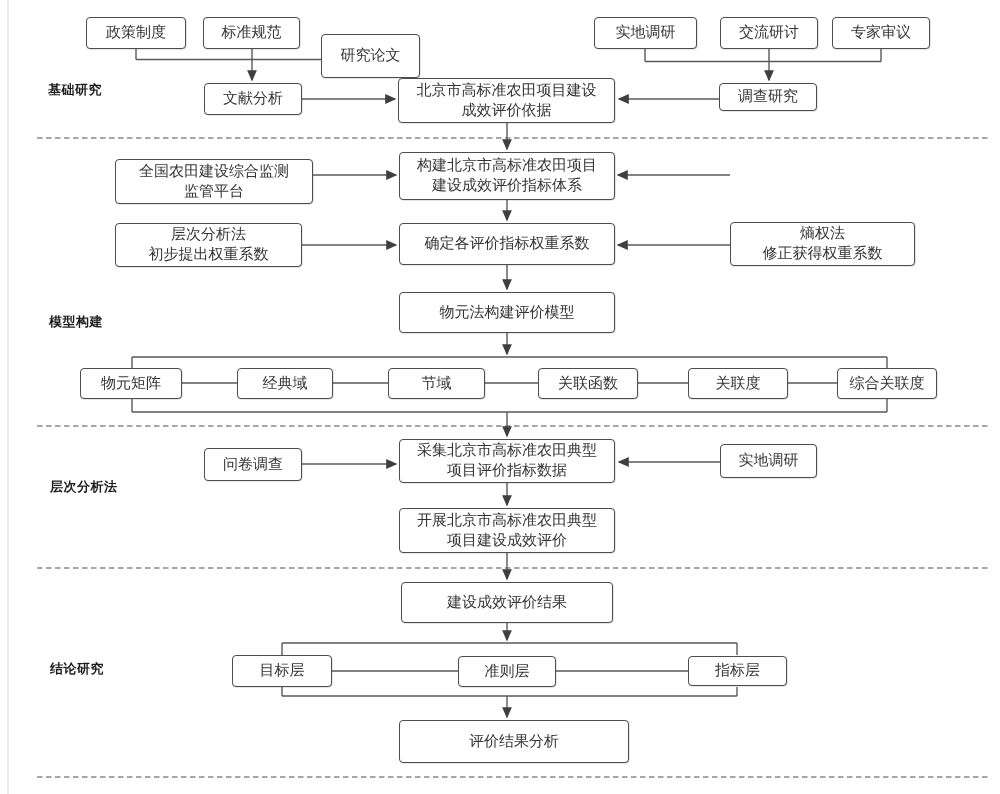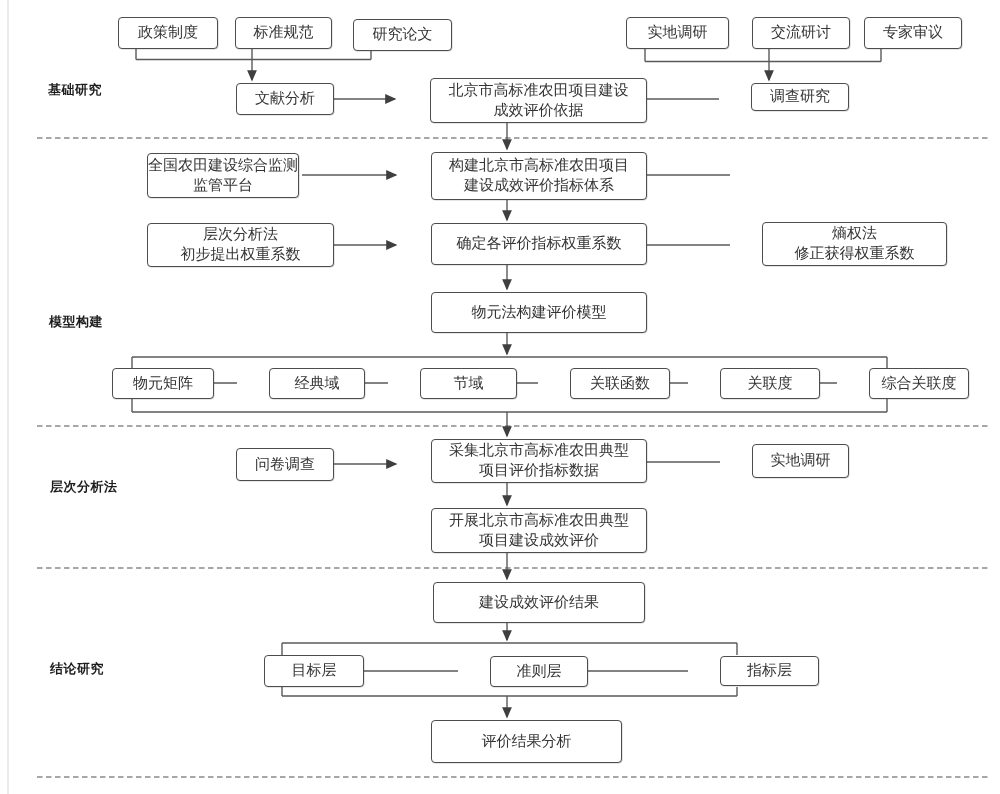--- a/index.html
+++ b/index.html
@@ -8,21 +8,20 @@
     font-family:"DejaVu Sans","Liberation Sans",sans-serif;
   }
   svg.wires{position:absolute;left:0;top:0;width:1000px;height:794px;}
   .box{
     position:absolute;box-sizing:border-box;
     border:1.5px solid #4d4d4d;border-radius:4px;background:#ffffff;
     display:flex;align-items:center;justify-content:center;text-align:center;
     color:#343434;font-size:15px;line-height:1.32;white-space:pre-line;
     box-shadow:0.5px 0.5px 0 rgba(60,60,60,0.25);
     z-index:2;
-    margin-left:32px;
   }
   .phase{
     position:absolute;color:#1d1d1d;font-weight:bold;font-size:13px;
     letter-spacing:0.5px;z-index:2;
   }
 </style>
 </head>
 <body>
 
 <div id="stage">
@@ -85,30 +84,30 @@
     </g>
   </svg>
 
   <div class="phase" style="left:48px;top:81px">基础研究</div>
   <div class="phase" style="left:49px;top:313px">模型构建</div>
   <div class="phase" style="left:50px;top:478px">层次分析法</div>
   <div class="phase" style="left:50px;top:660px">结论研究</div>
 
   <div class="box" style="left:86px;top:17px;width:100px;height:32px">政策制度</div>
   <div class="box" style="left:203px;top:17px;width:97px;height:32px">标准规范</div>
-  <div class="box" style="left:321px;top:19px;width:99px;height:32px">研究论文</div>
+  <div class="box" style="left:321px;top:34px;width:99px;height:44px">研究论文</div>
   <div class="box" style="left:594px;top:17px;width:103px;height:32px">实地调研</div>
   <div class="box" style="left:720px;top:17px;width:98px;height:32px">交流研讨</div>
   <div class="box" style="left:832px;top:17px;width:98px;height:32px">专家审议</div>
   <div class="box" style="left:204px;top:83px;width:98px;height:32px">文献分析</div>
   <div class="box" style="left:398px;top:78px;width:217px;height:45px">北京市高标准农田项目建设
 成效评价依据</div>
   <div class="box" style="left:719px;top:83px;width:98px;height:28px">调查研究</div>
 
-  <div class="box" style="left:115px;top:153px;width:152px;height:45px">全国农田建设综合监测
+  <div class="box" style="left:115px;top:159px;width:198px;height:45px">全国农田建设综合监测
 监管平台</div>
   <div class="box" style="left:399px;top:152px;width:216px;height:48px">构建北京市高标准农田项目
 建设成效评价指标体系</div>
   <div class="box" style="left:115px;top:223px;width:187px;height:44px">层次分析法
 初步提出权重系数</div>
   <div class="box" style="left:399px;top:223px;width:216px;height:42px">确定各评价指标权重系数</div>
   <div class="box" style="left:730px;top:222px;width:185px;height:44px">熵权法
 修正获得权重系数</div>
   <div class="box" style="left:399px;top:292px;width:216px;height:41px">物元法构建评价模型</div>
   <div class="box" style="left:80px;top:368px;width:102px;height:31px">物元矩阵</div>
@@ -122,15 +121,15 @@
   <div class="box" style="left:399px;top:439px;width:216px;height:44px">采集北京市高标准农田典型
 项目评价指标数据</div>
   <div class="box" style="left:720px;top:444px;width:97px;height:34px">实地调研</div>
   <div class="box" style="left:399px;top:508px;width:216px;height:45px">开展北京市高标准农田典型
 项目建设成效评价</div>
 
   <div class="box" style="left:401px;top:582px;width:212px;height:41px">建设成效评价结果</div>
   <div class="box" style="left:232px;top:655px;width:100px;height:32px">目标层</div>
   <div class="box" style="left:458px;top:656px;width:98px;height:31px">准则层</div>
   <div class="box" style="left:688px;top:656px;width:99px;height:30px">指标层</div>
-  <div class="box" style="left:399px;top:720px;width:191px;height:43px">评价结果分析</div>
+  <div class="box" style="left:399px;top:720px;width:230px;height:43px">评价结果分析</div>
 
 </div>
 
 </body></html>

